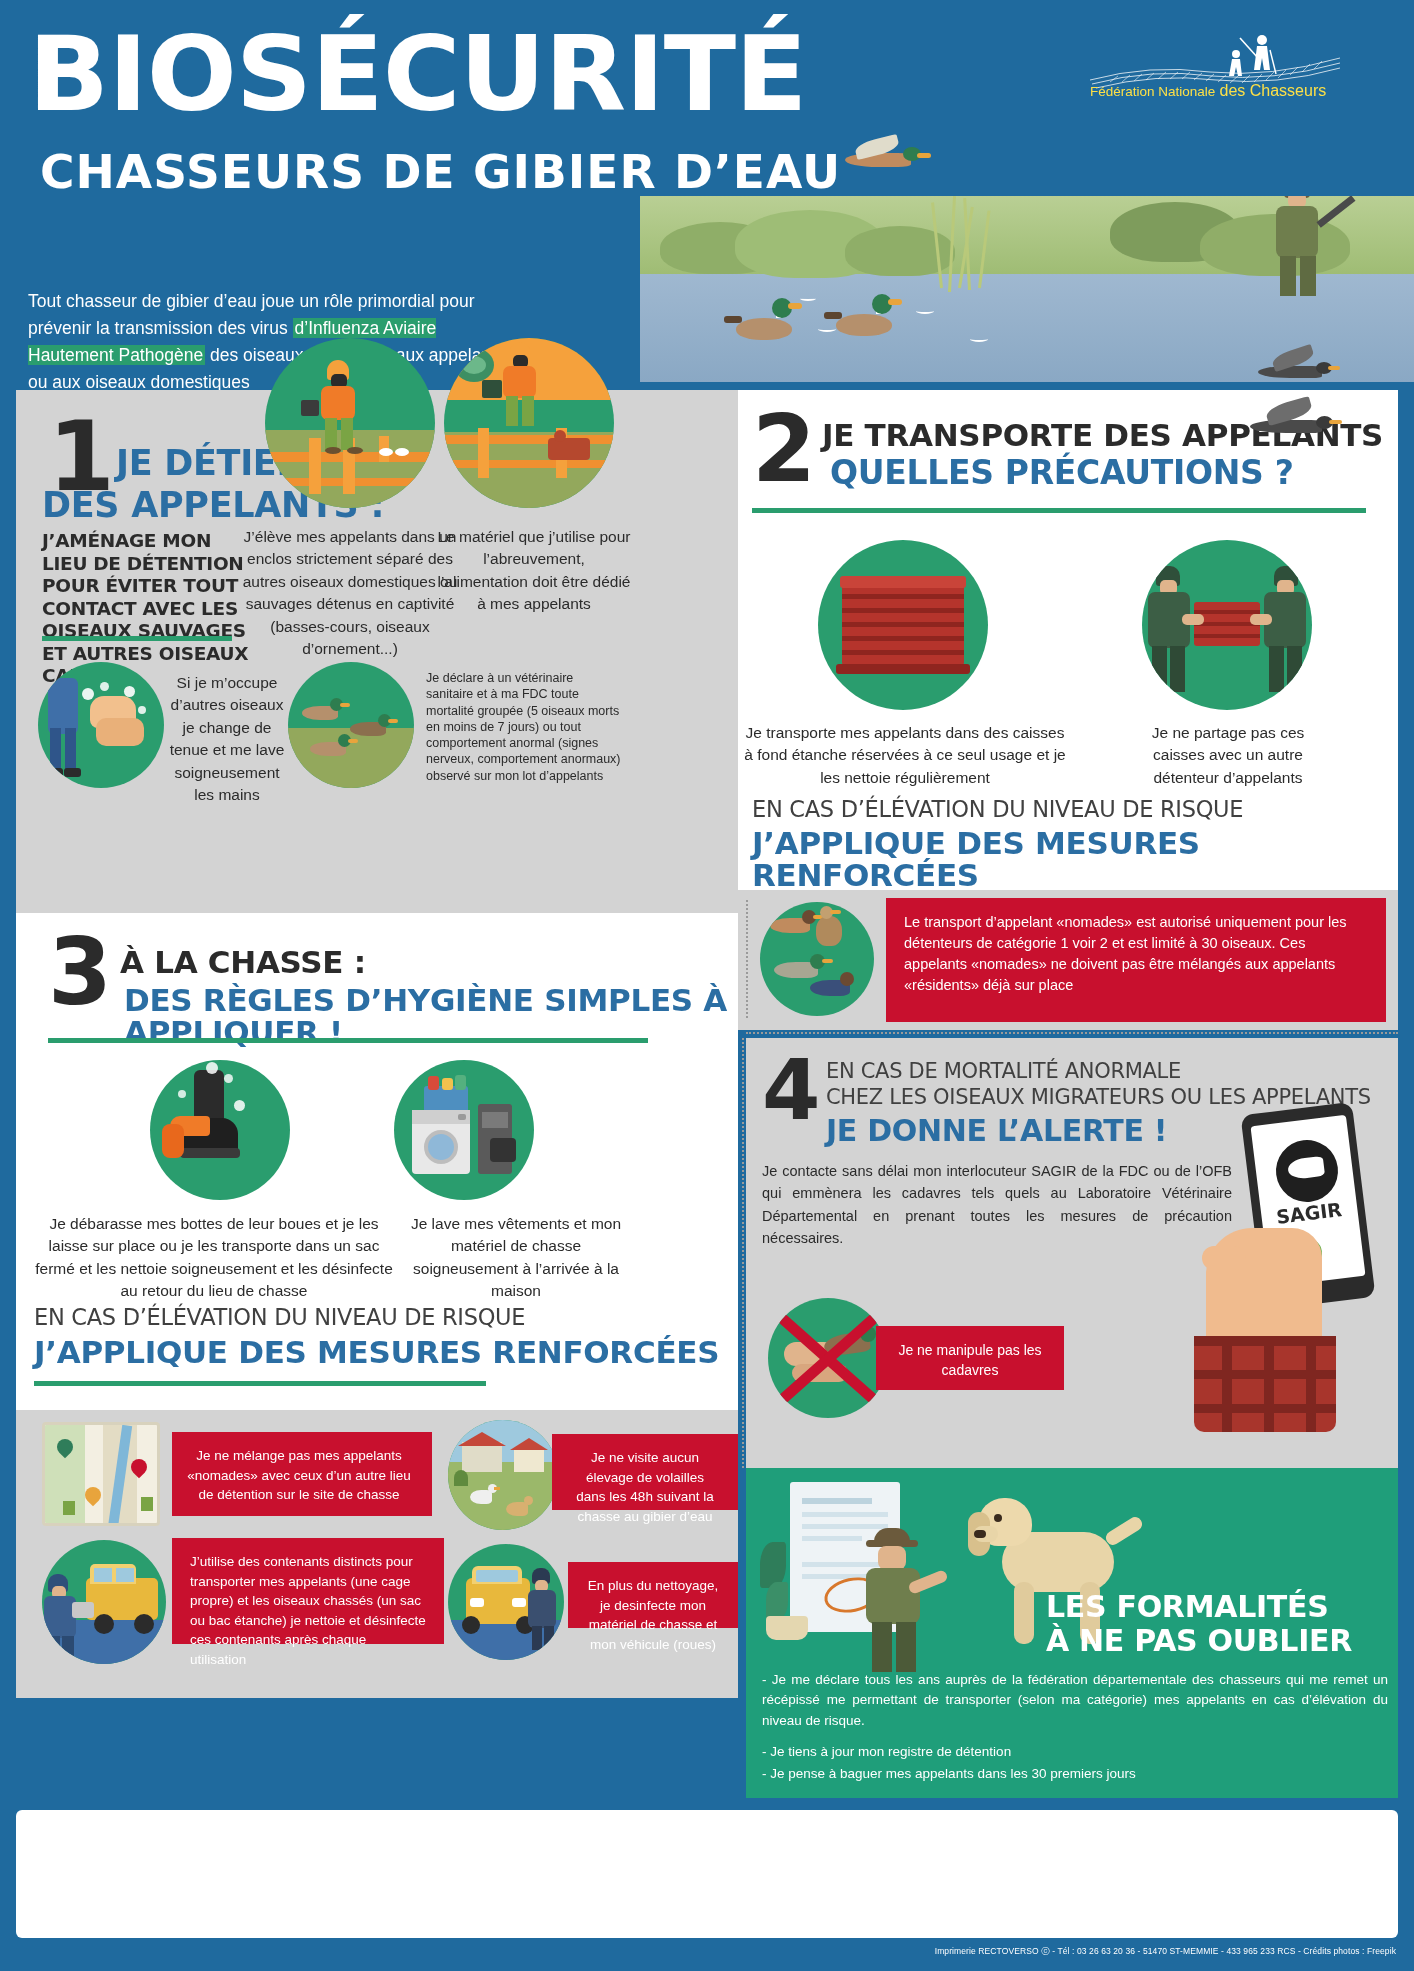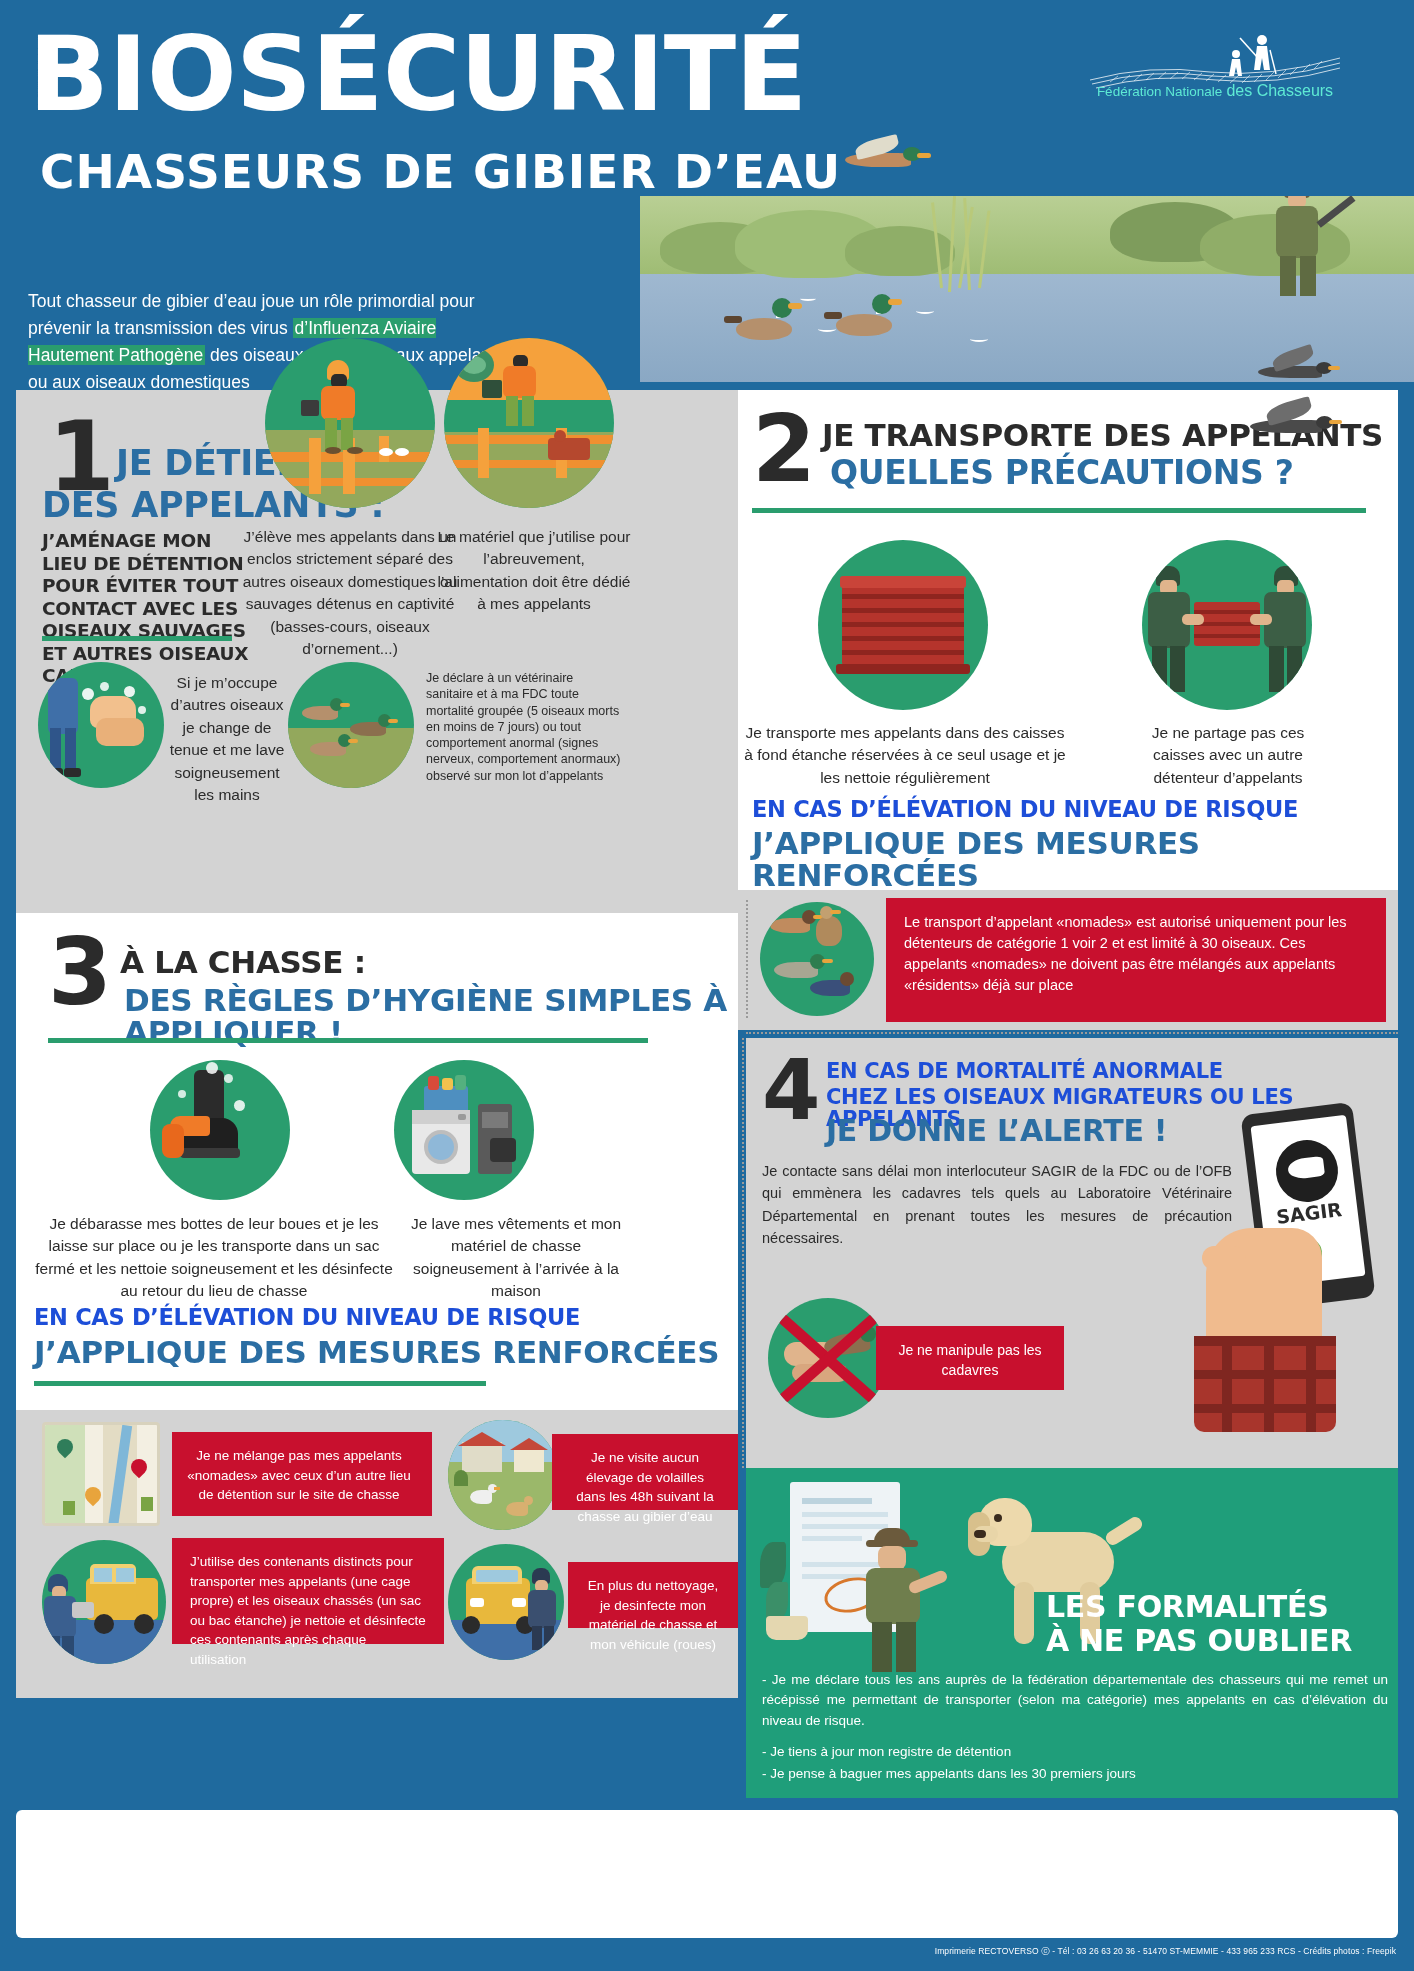--- a/index.html
+++ b/index.html
@@ -27,21 +27,21 @@
   .intro-text {
     position:absolute; left:28px; top:288px; width:480px;
     font-size:17.5px; color:#ffffff; line-height:1.55;
   }
   .intro-hl { background:#2a9d6e; padding:0 2px; }
 
   
   .fnc-logo { position:absolute; left:1090px; top:28px; width:250px; height:90px; }
   .fnc-caption {
     position:absolute; left:1090px; top:82px; width:250px;
-    color:#5eead4; font-size:15px; text-align:center;
+    color:#fde047; font-size:15px; text-align:left;
   }
   .fnc-caption .light { font-weight:normal; font-size:13.5px; }
   .fnc-caption .bold { font-weight:normal; font-size:16px; }
 
   
   .scene { position:absolute; left:640px; top:196px; width:774px; height:186px; overflow:hidden; }
   .scene-sky { position:absolute; inset:0; background:#cfe0b4; }
   .scene-water { position:absolute; left:0; bottom:0; width:100%; height:108px;
                  background:linear-gradient(180deg,#9fb8d0 0%,#8aa8c4 100%); }
   .scene-bank { position:absolute; left:0; top:0; width:100%; height:84px;
@@ -64,21 +64,21 @@
   .panel-white { position:absolute; background:#ffffff; }
 
   .big-num {
     font-family:"DejaVu Sans", sans-serif; font-weight:bold;
     color:#2b2b2b; line-height:0.82;
   }
   .h-blue { color:#2b6ea3; font-weight:bold; font-family:"DejaVu Sans", sans-serif;
             letter-spacing:-0.3px; line-height:1.02; }
   .h-dark { color:#2b2b2b; font-weight:bold; font-family:"DejaVu Sans", sans-serif;
             letter-spacing:-0.3px; line-height:1.1; }
-  .h-red  { color:#1d4ed8; font-weight:bold; font-family:"DejaVu Sans", sans-serif;
+  .h-red  { color:#404040; font-weight:normal; font-family:"DejaVu Sans", sans-serif;
             letter-spacing:-0.3px; line-height:1.05; }
   .rule-green { background:#2a9d6e; height:5px; }
   .body-txt { color:#2b2b2b; font-size:15.5px; line-height:1.45; text-align:center; }
   .body-txt-j { color:#2b2b2b; font-size:12.5px; line-height:1.3; text-align:left; }
 
   .circ { position:absolute; border-radius:50%; background:#2a9d6e; overflow:hidden; }
   .red-box { position:absolute; background:#c8102e; color:#fff; font-size:14.5px;
              line-height:1.45; padding:14px 18px; }
   .red-box-c { text-align:center; }
 

